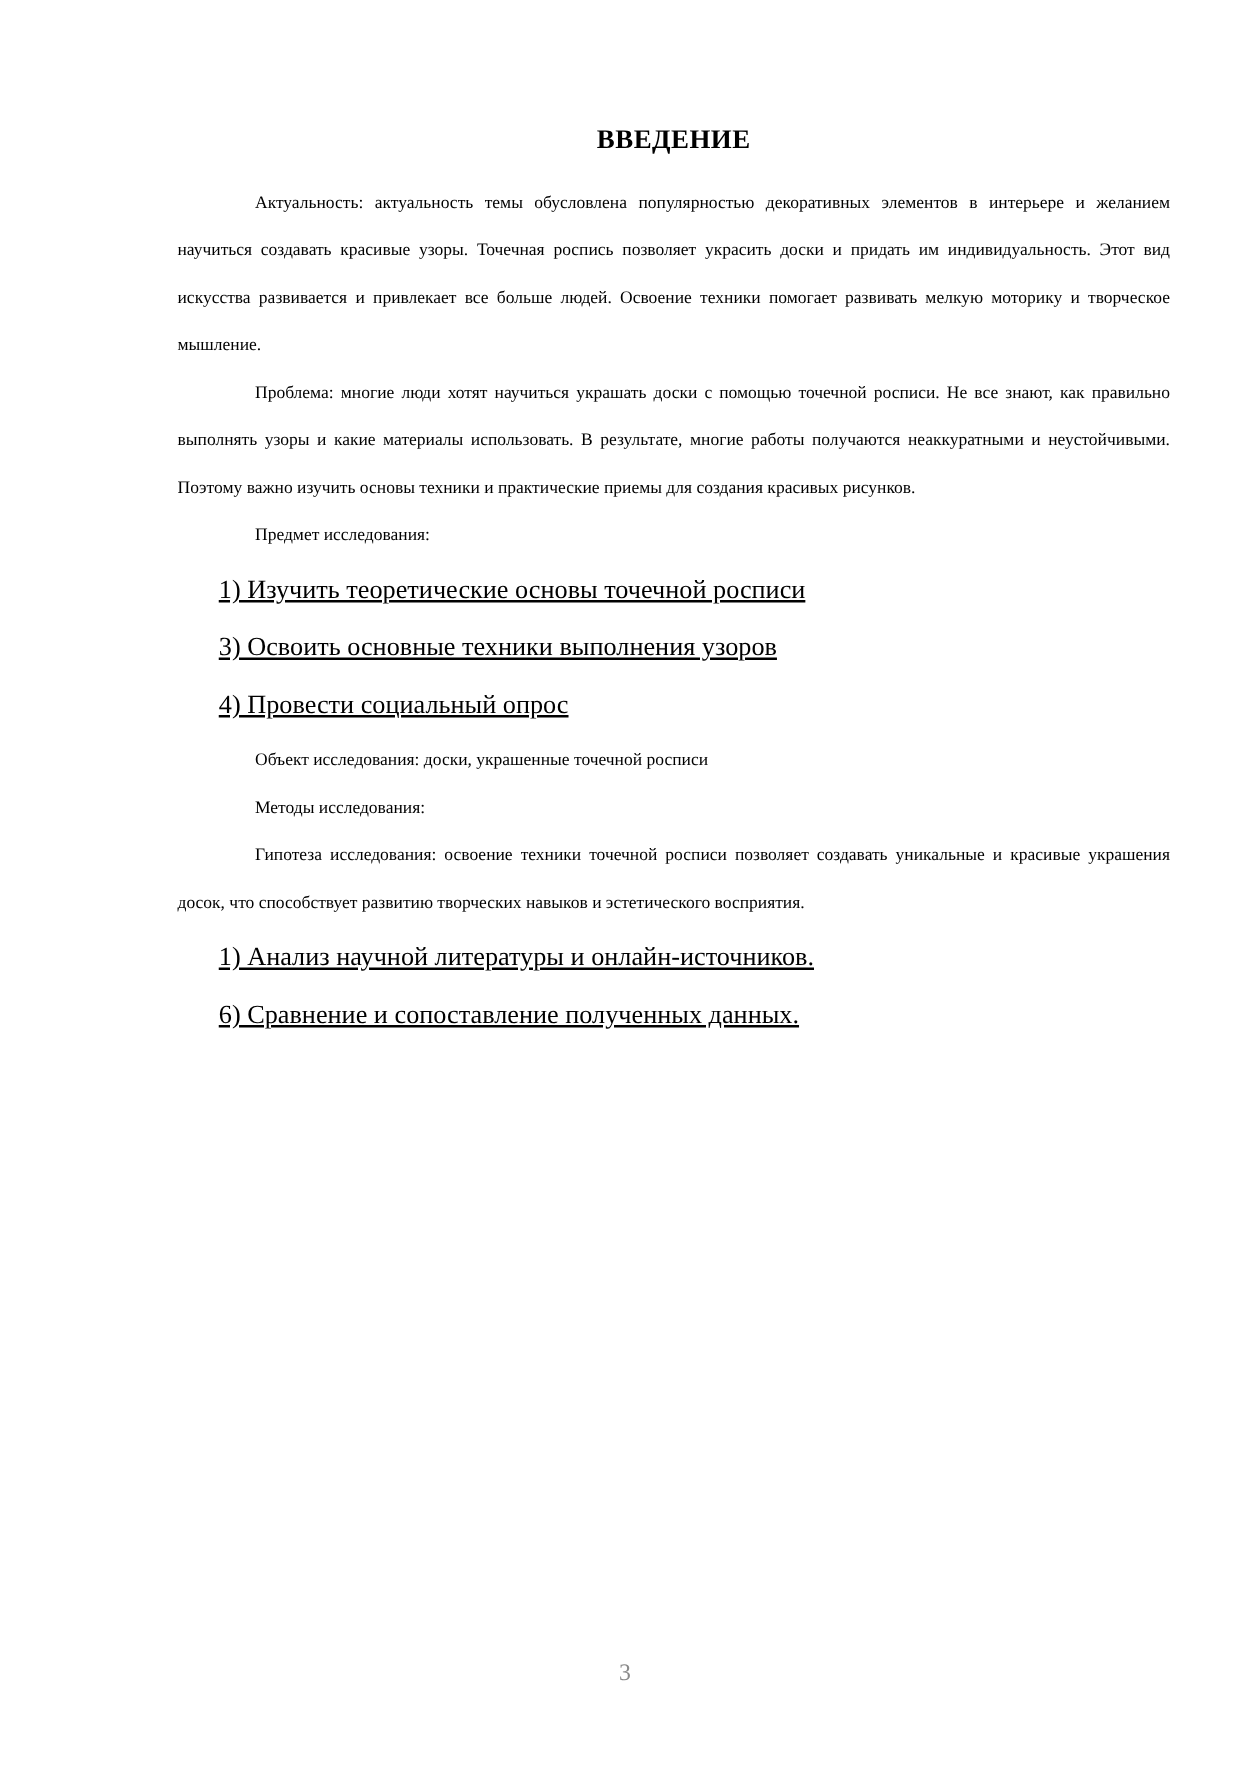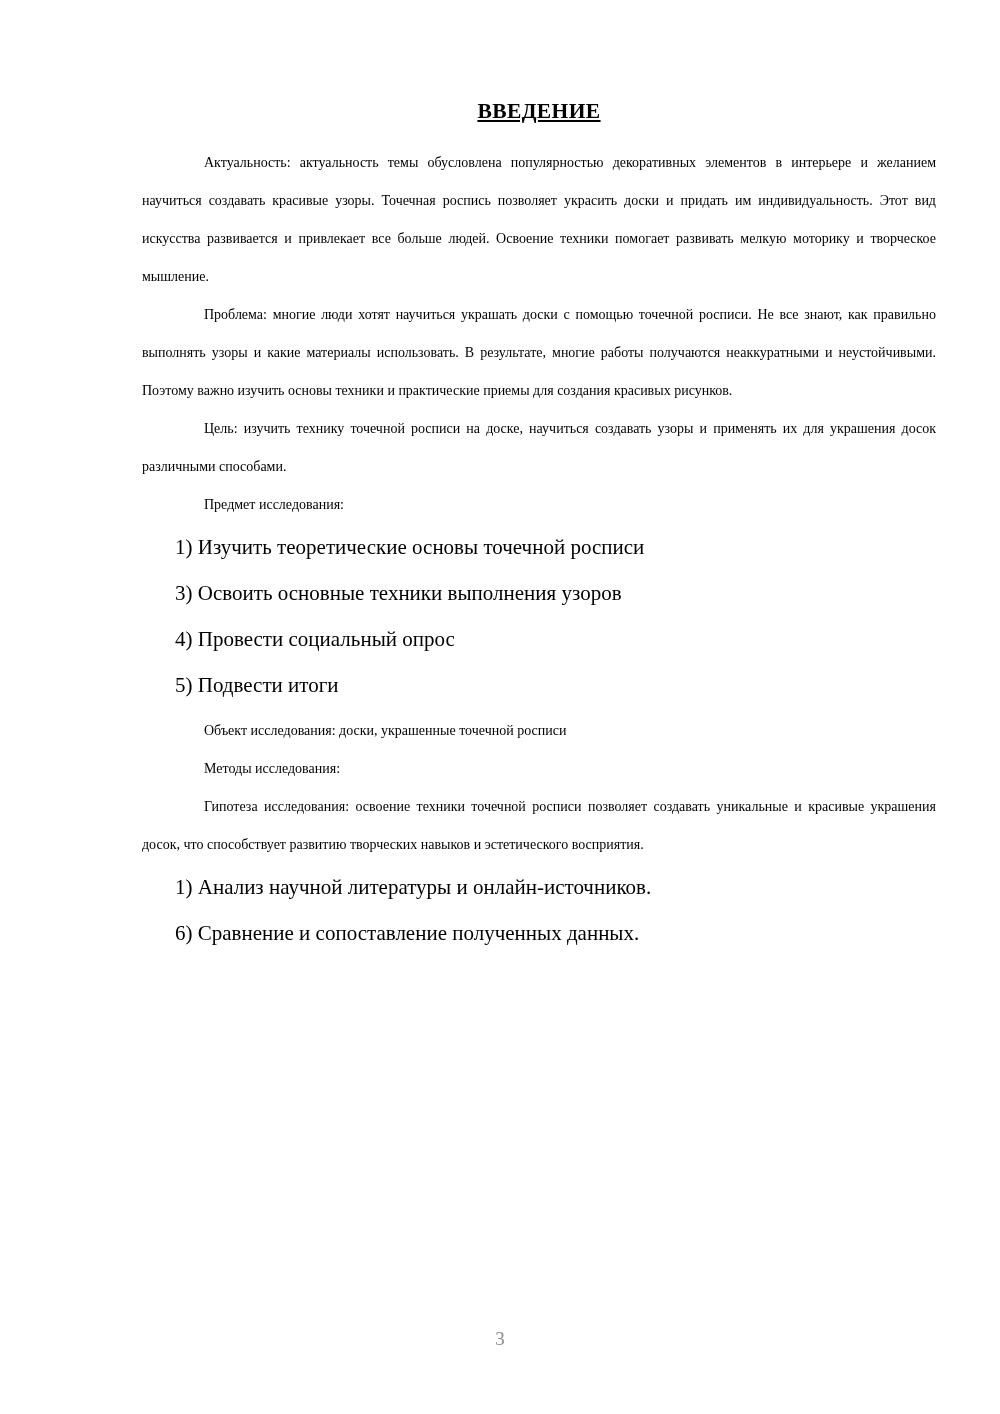--- a/index.html
+++ b/index.html
@@ -32,41 +32,41 @@
     width: 794px;
   }
 
   .doc-title {
     font-size: 21.5px;
     font-weight: bold;
     text-align: center;
     letter-spacing: 0.4px;
     line-height: 38px;
     margin: 0 0 14px 0;
-    text-decoration: underline;
   }
 
   .para {
     font-size: 14px;
     line-height: 38px;
     text-align: justify;
     text-justify: inter-word;
     text-indent: 62px;
     margin: 0;
     hyphens: none;
   }
 
   .para.nojust {
     text-align: left;
   }
 
   .list {
     margin: 0;
     padding: 0;
     list-style: none;
+    text-decoration: underline;
   }
 
   .list-item {
     font-size: 21px;
     line-height: 46px;
     text-align: left;
     margin: 0;
     padding-left: 33px;
     white-space: nowrap;
   }
@@ -90,29 +90,27 @@
 <div class="page">
 
   <div class="content">
 
     <h1 class="doc-title">ВВЕДЕНИЕ</h1>
 
     <p class="para">Актуальность: актуальность темы обусловлена популярностью декоративных элементов в интерьере и желанием научиться создавать красивые узоры. Точечная роспись позволяет украсить доски и придать им индивидуальность. Этот вид искусства развивается и привлекает все больше людей. Освоение техники помогает развивать мелкую моторику и творческое мышление.</p>
 
     <p class="para">Проблема: многие люди хотят научиться украшать доски с помощью точечной росписи. Не все знают, как правильно выполнять узоры и какие материалы использовать. В результате, многие работы получаются неаккуратными и неустойчивыми. Поэтому важно изучить основы техники и практические приемы для создания красивых рисунков.</p>
 
-    <p class="para">Цель: изучить технику точечной росписи на доске, научиться создавать узоры и применять их для украшения досок различными способами.</p>
 
     <p class="para nojust">Предмет исследования:</p>
 
     <ul class="list">
       <li class="list-item">1) Изучить теоретические основы точечной росписи</li>
       <li class="list-item">3) Освоить основные техники выполнения узоров</li>
       <li class="list-item">4) Провести социальный опрос</li>
-      <li class="list-item">5) Подвести итоги</li>
     </ul>
 
     <div class="spacer-sm"></div>
 
     <p class="para nojust">Объект исследования: доски, украшенные точечной росписи</p>
 
 
     <p class="para nojust">Методы исследования:</p>
 
     <p class="para">Гипотеза исследования: освоение техники точечной росписи позволяет создавать уникальные и красивые украшения досок, что способствует развитию творческих навыков и эстетического восприятия.</p>

